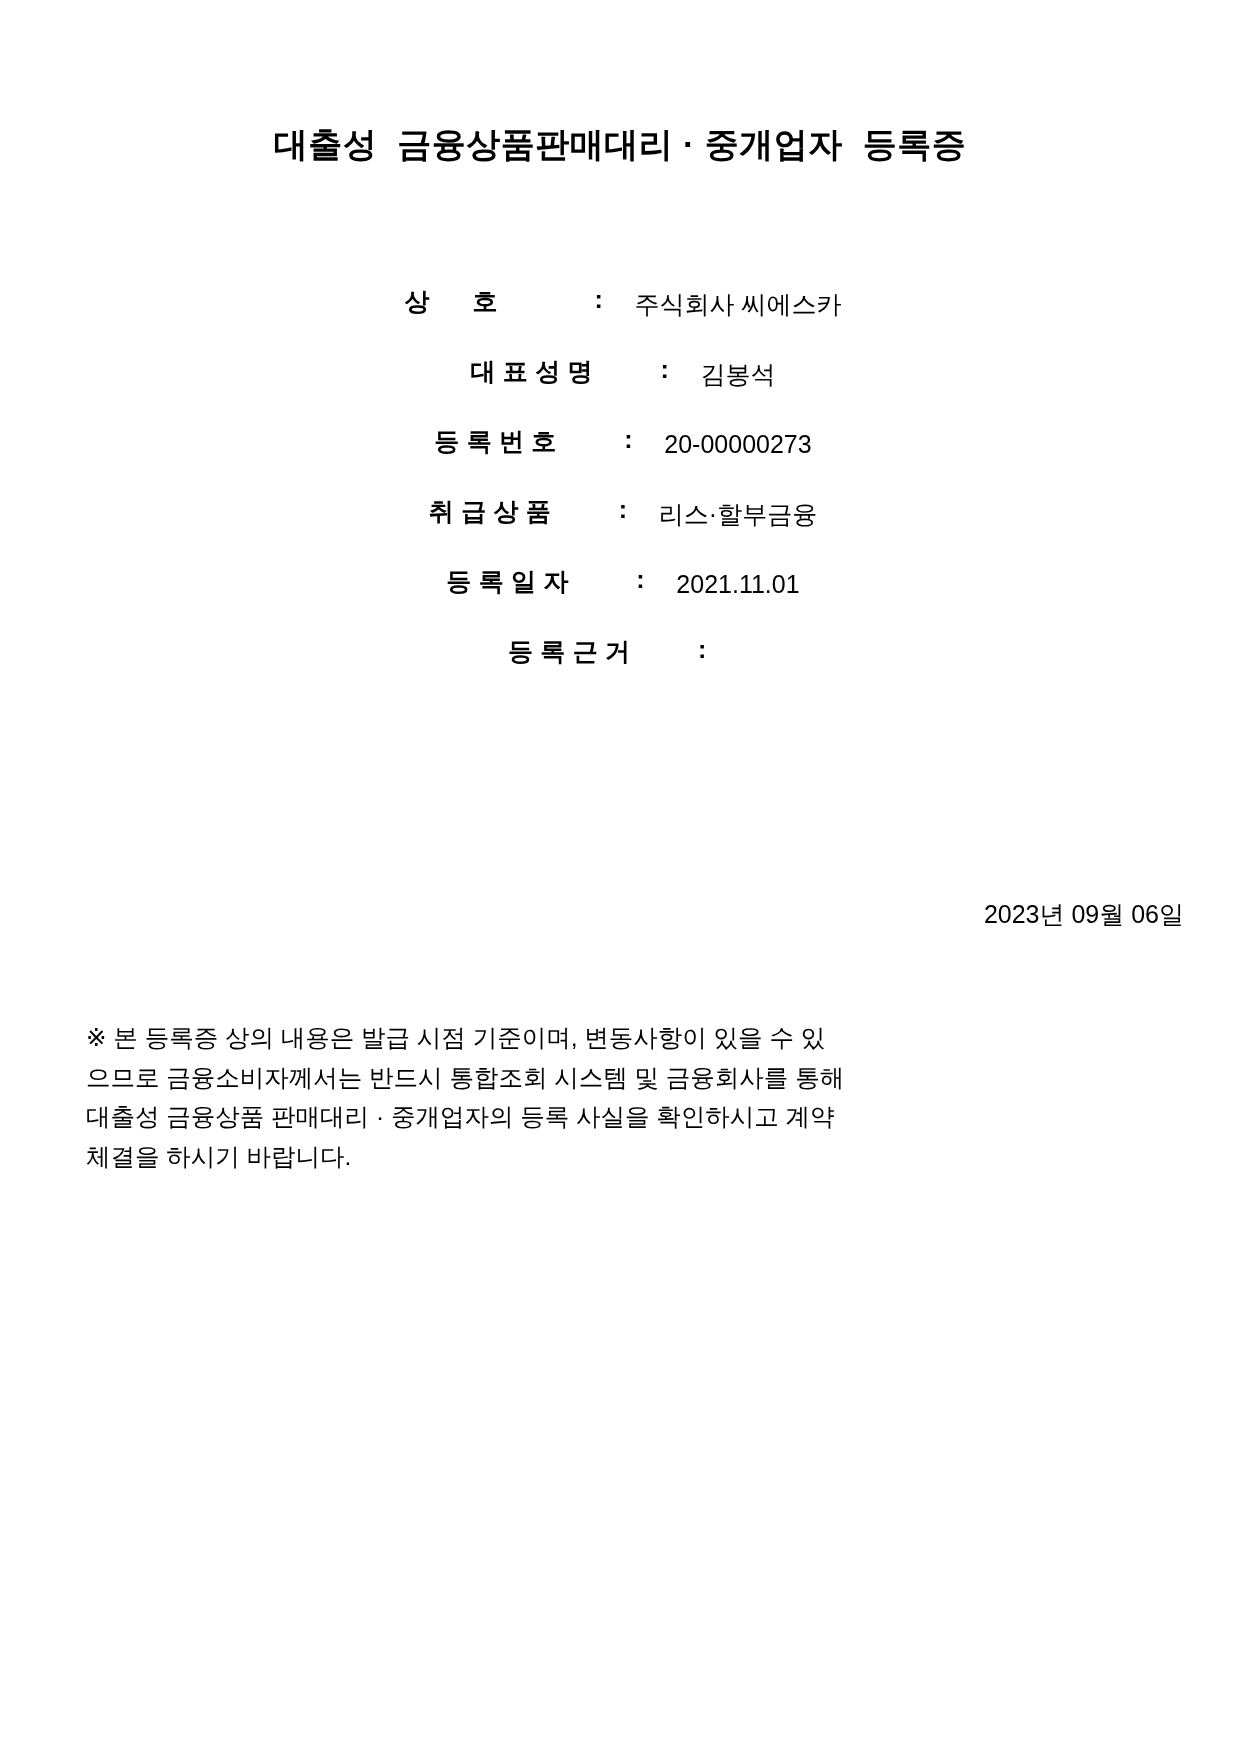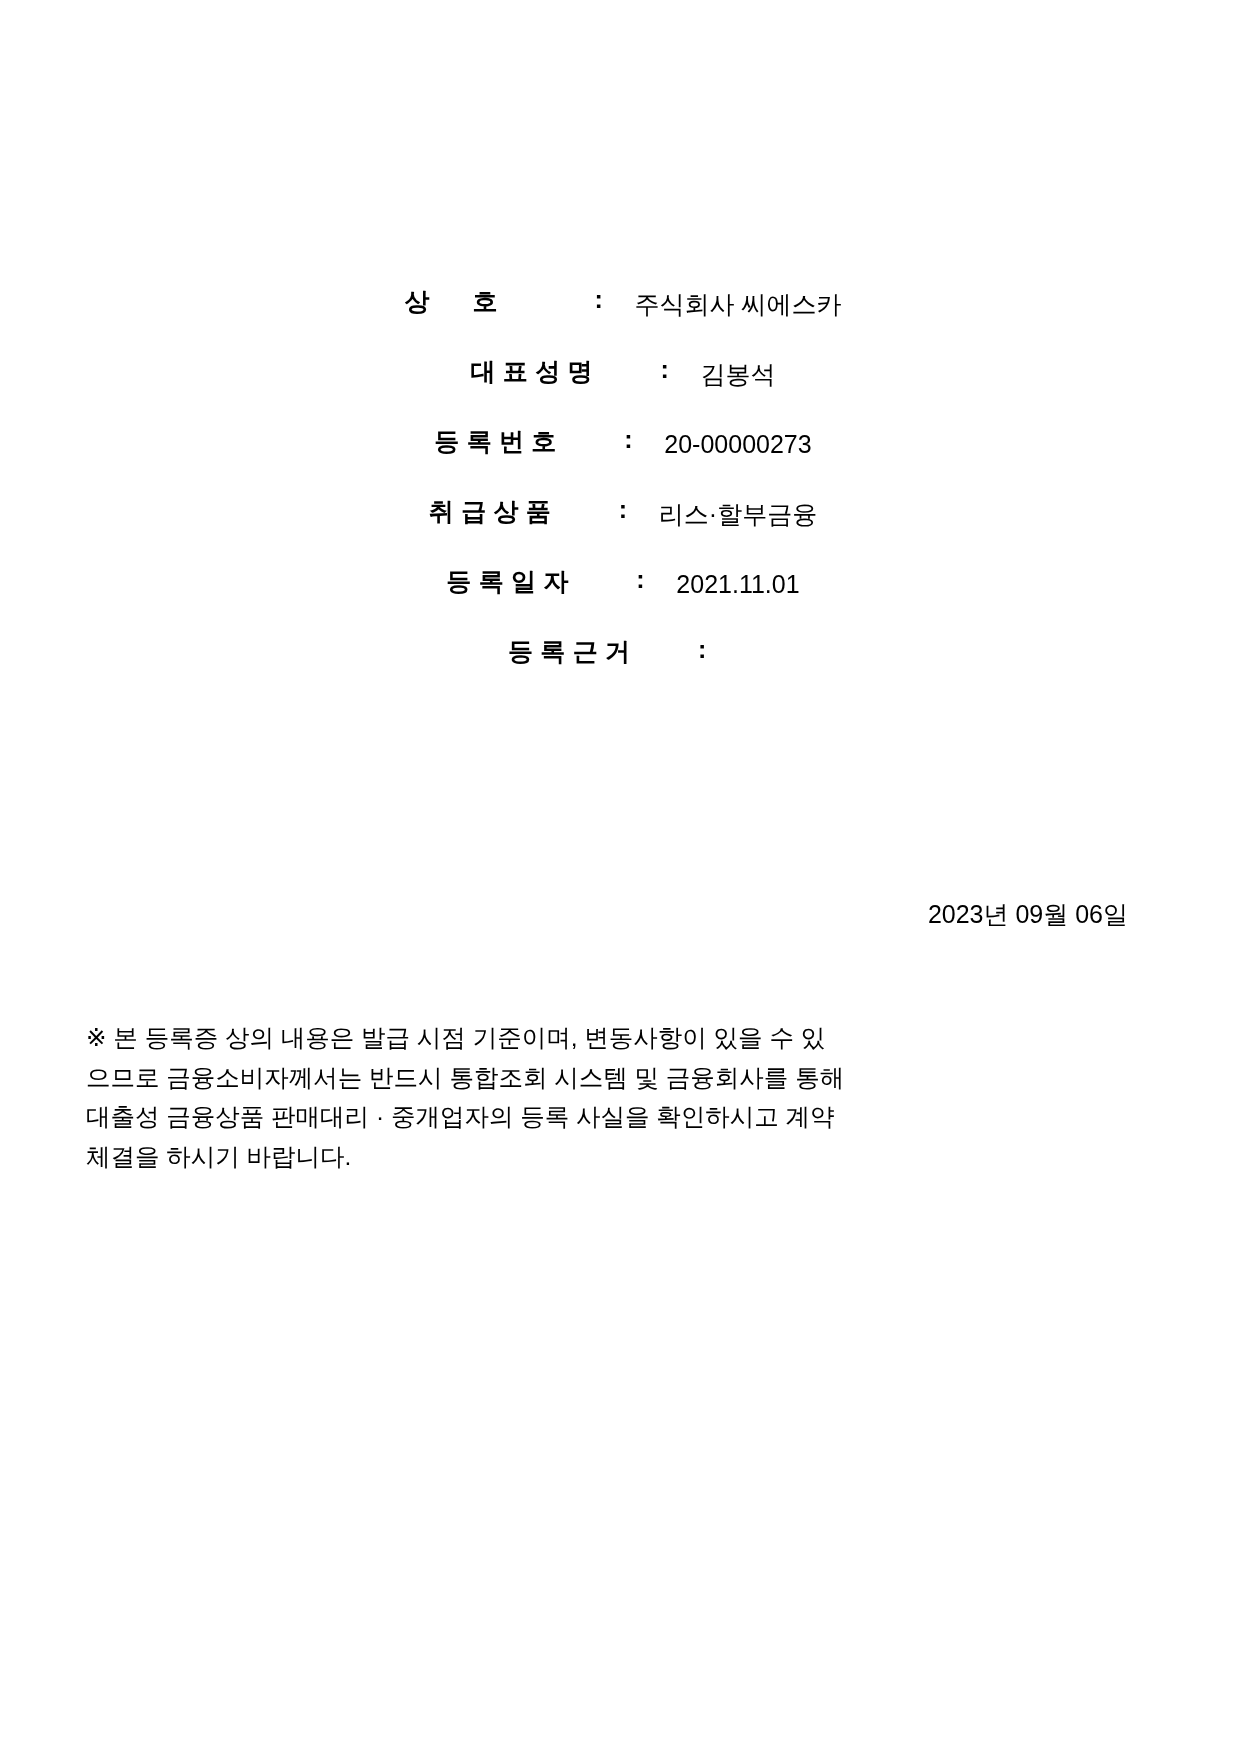--- a/index.html
+++ b/index.html
@@ -122,21 +122,21 @@
   }
   .stamp.top { top: -14px; }
   .stamp.bottom { top: 20px; }
 
   
   .issue-date {
     position: absolute;
     top: 898px;
     left: 0;
     width: 1240px;
-    padding-right: 112px;
+    padding-right: 56px;
     box-sizing: border-box;
     text-align: right;
     font-size: 25px;
     white-space: pre;
   }
 
   
   .notice {
     position: absolute;
     top: 1018px;
@@ -147,20 +147,21 @@
     text-align: left;
     white-space: pre-line;
     word-break: keep-all;
   }
 </style>
 </head>
 <body>
 
 <div class="page">
 
+  <div class="doc-title">대출성  금융상품판매대리 · 중개업자  등록증</div>
 
   <div class="fields">
 
     <div class="field-row">
       <div class="field-label">상      호</div>
       <div class="field-colon">:</div>
       <div class="field-value">주식회사 씨에스카</div>
     </div>
 
     <div class="field-row">

